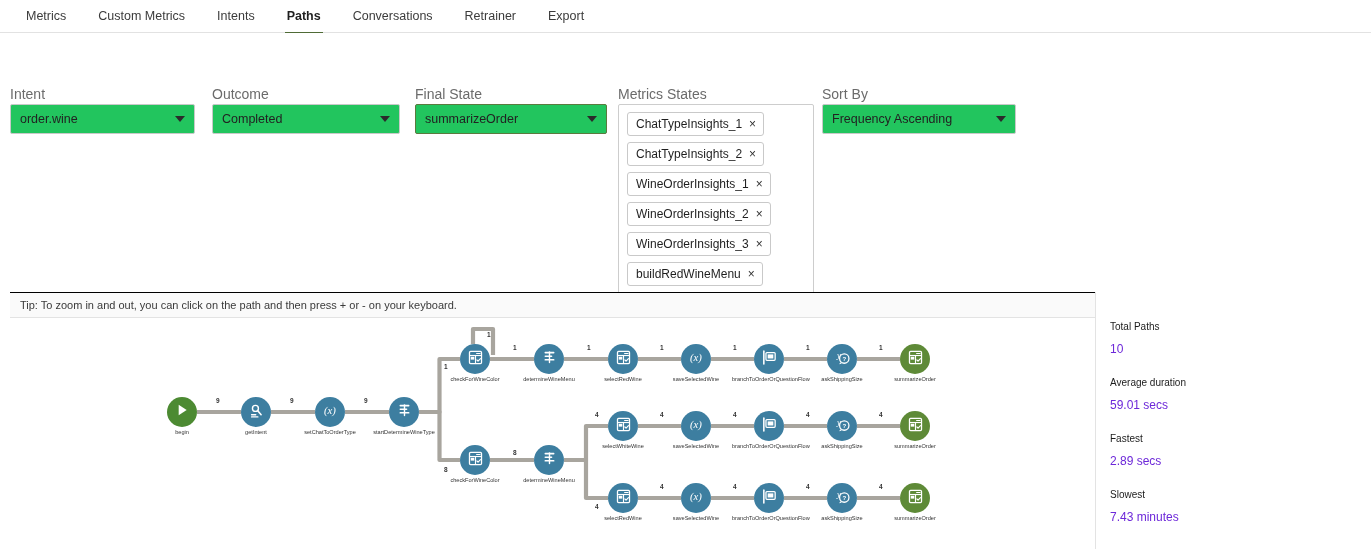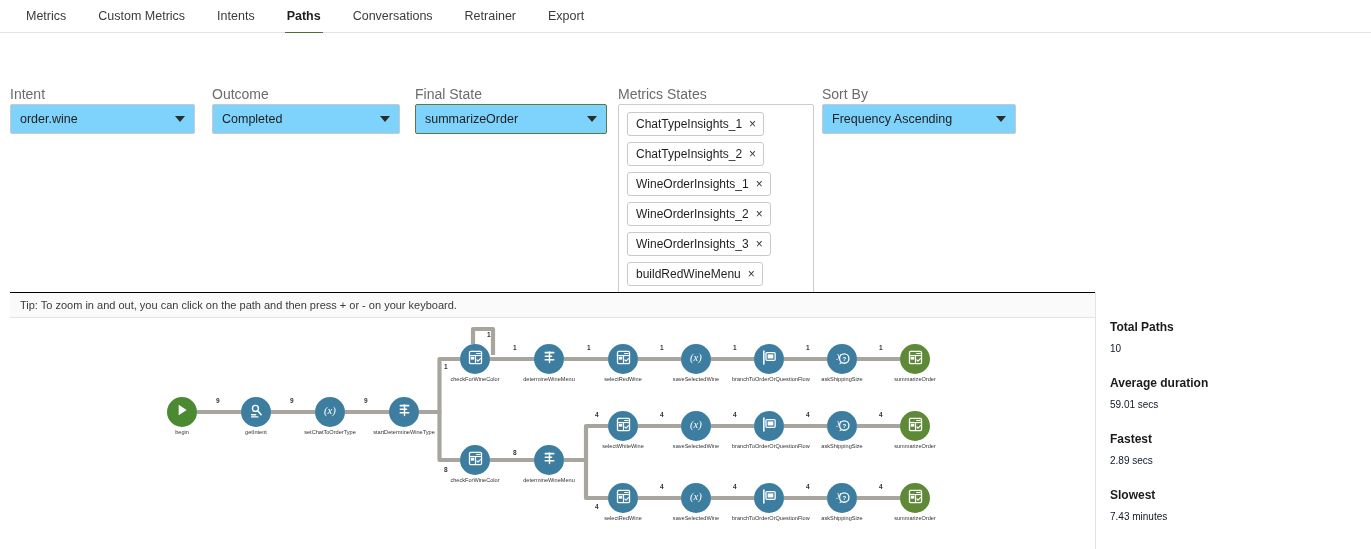--- a/index.html
+++ b/index.html
@@ -72,21 +72,21 @@
   .flabel {
     font-size: 14px;
     color: #6b6b6b;
     margin-bottom: 4px;
     line-height: 12px;
   }
   .fselect {
     height: 30px;
     border: 1px solid #c9c9c9;
     border-radius: 2px;
-    background: #7dd3fc;
+    background: #22c55e;
     display: flex;
     align-items: center;
     padding: 0 9px;
     font-size: 12.5px;
     color: #222;
     cursor: pointer;
     position: relative;
     justify-content: space-between;
   }
   .fselect.focused { border: 1.5px solid #5b7a3e; }
@@ -192,29 +192,29 @@
   
   .stats {
     position: absolute;
     top: 292px; right: 0;
     width: 276px; height: 257px;
     background: #fff;
     border-left: 1px solid #e3e3e3;
     padding: 28px 0 0 14px;
   }
   .stat-title {
-    font-size: 12px;
-    font-weight: bold;
+    font-size: 10px;
+    font-weight: normal;
     color: #1b1b1b;
     margin: 0 0 7px 0;
     line-height: 14px;
   }
   .stat-value {
-    font-size: 10px;
-    color: #0f172a;
+    font-size: 12px;
+    color: #6d28d9;
     margin: 0 0 19px 0;
     line-height: 16px;
   }
 </style>
 </head>
 <body>
 
 <div class="topbar">
   <div class="nav" id="nav-tabs">
       <div class="nav-item">Metrics</div>

